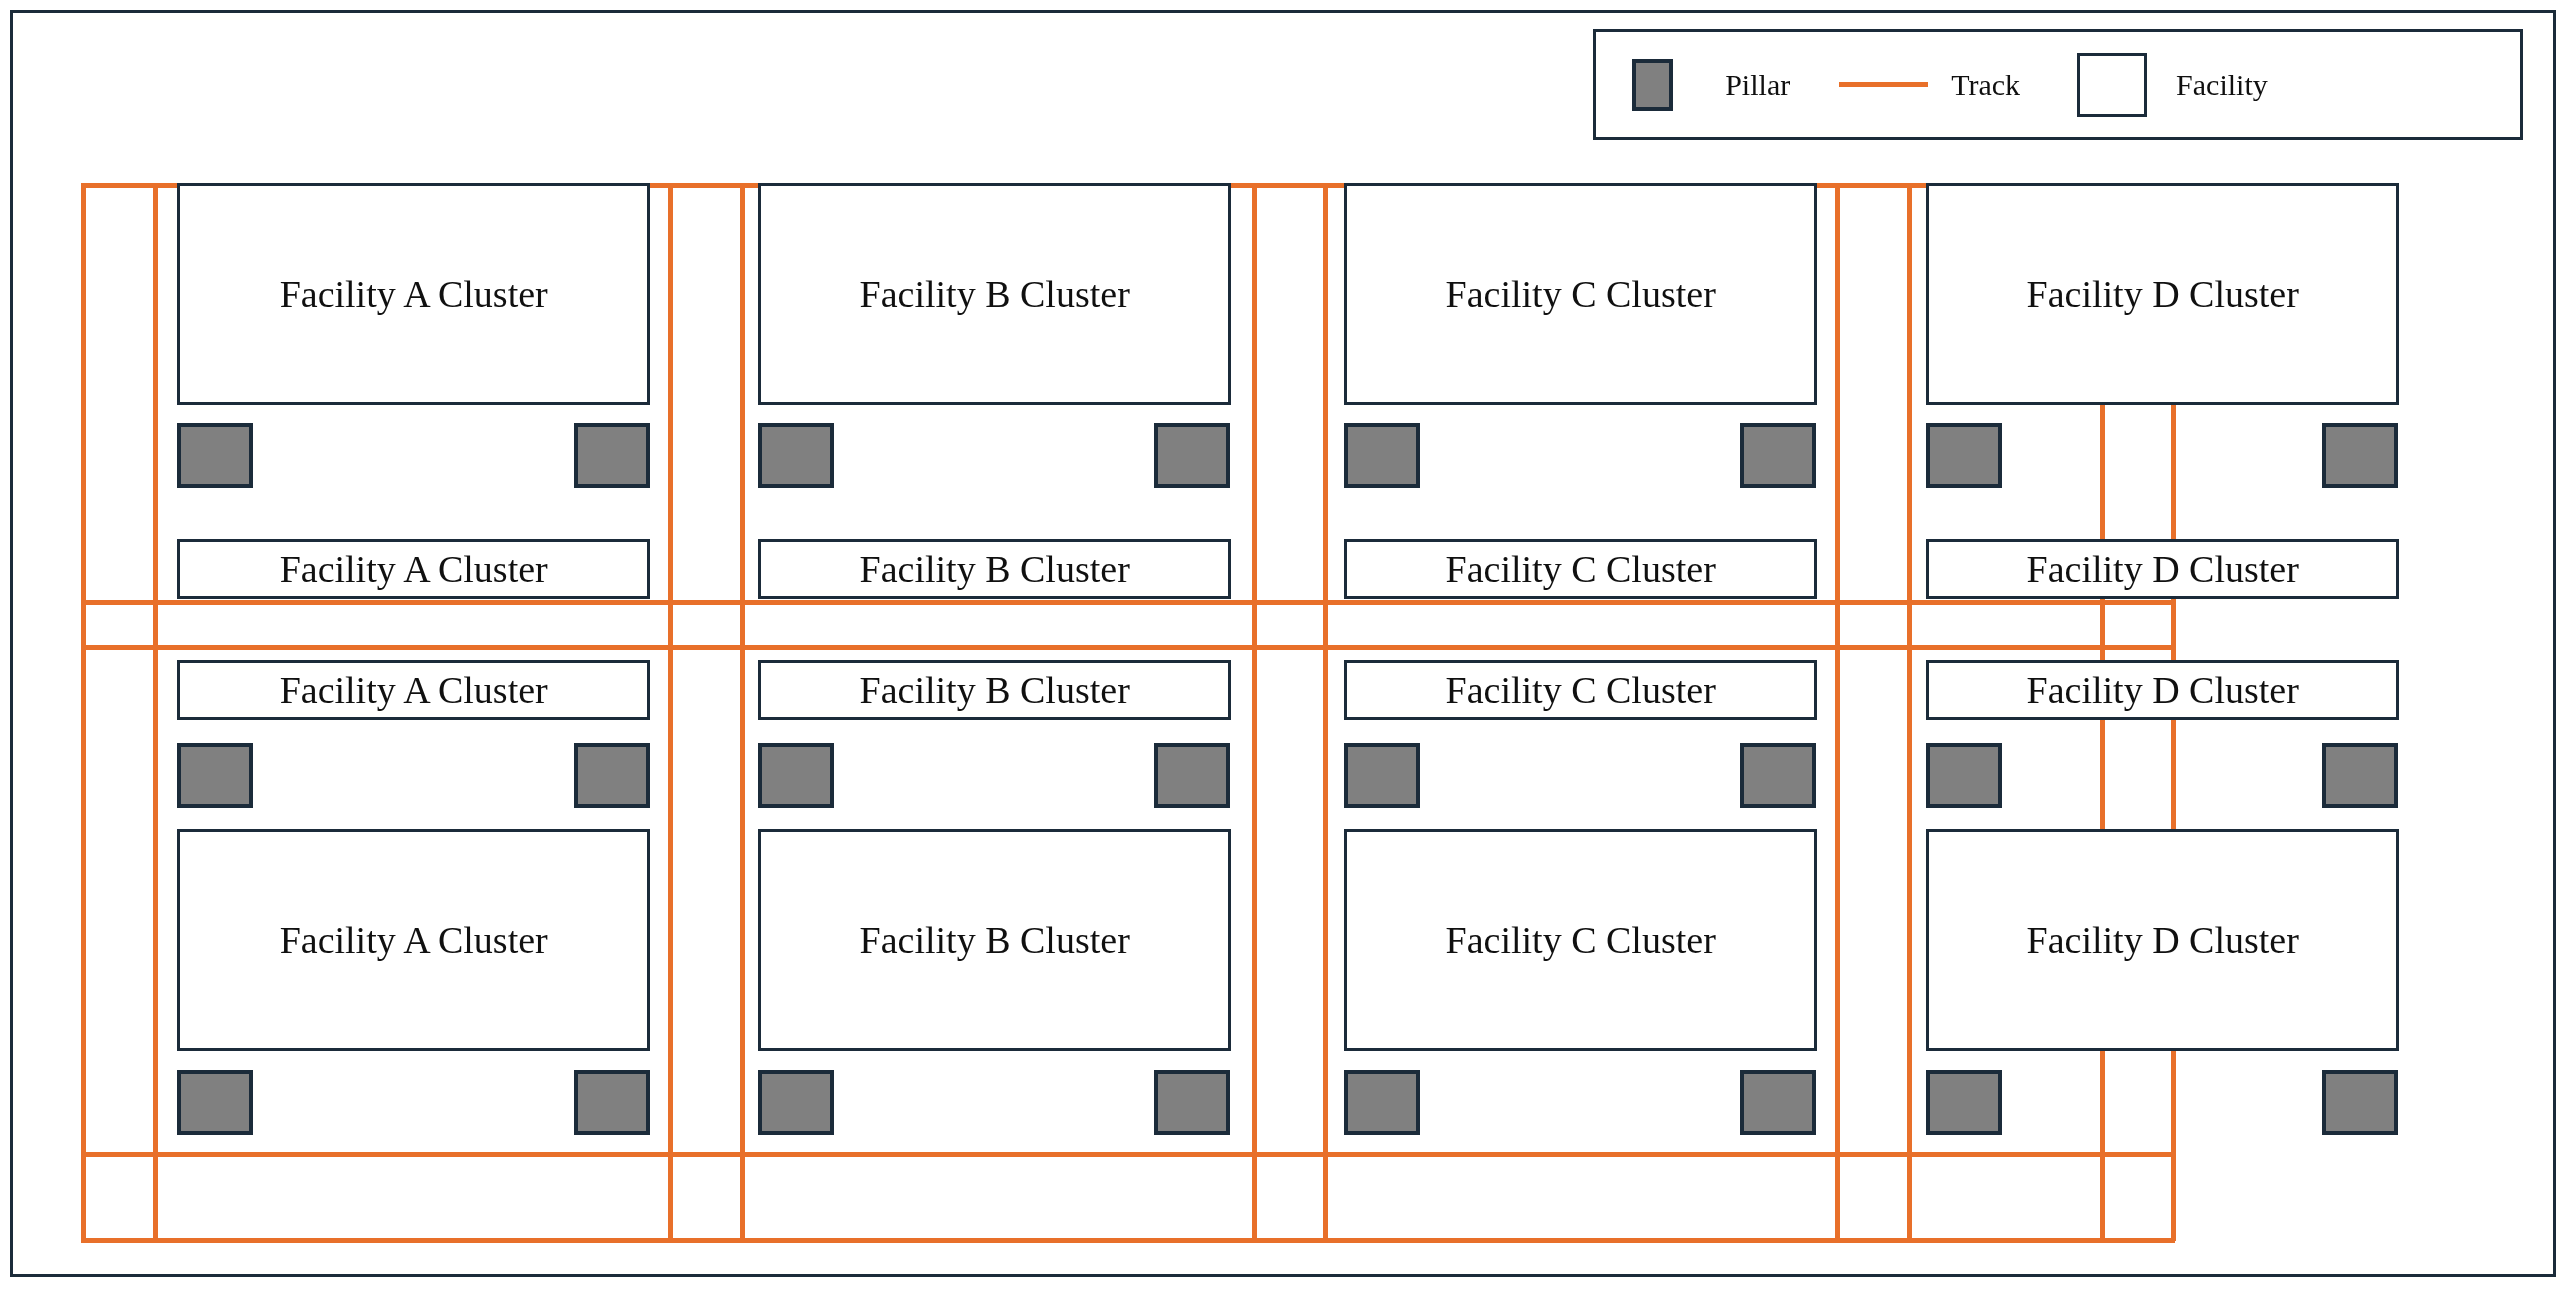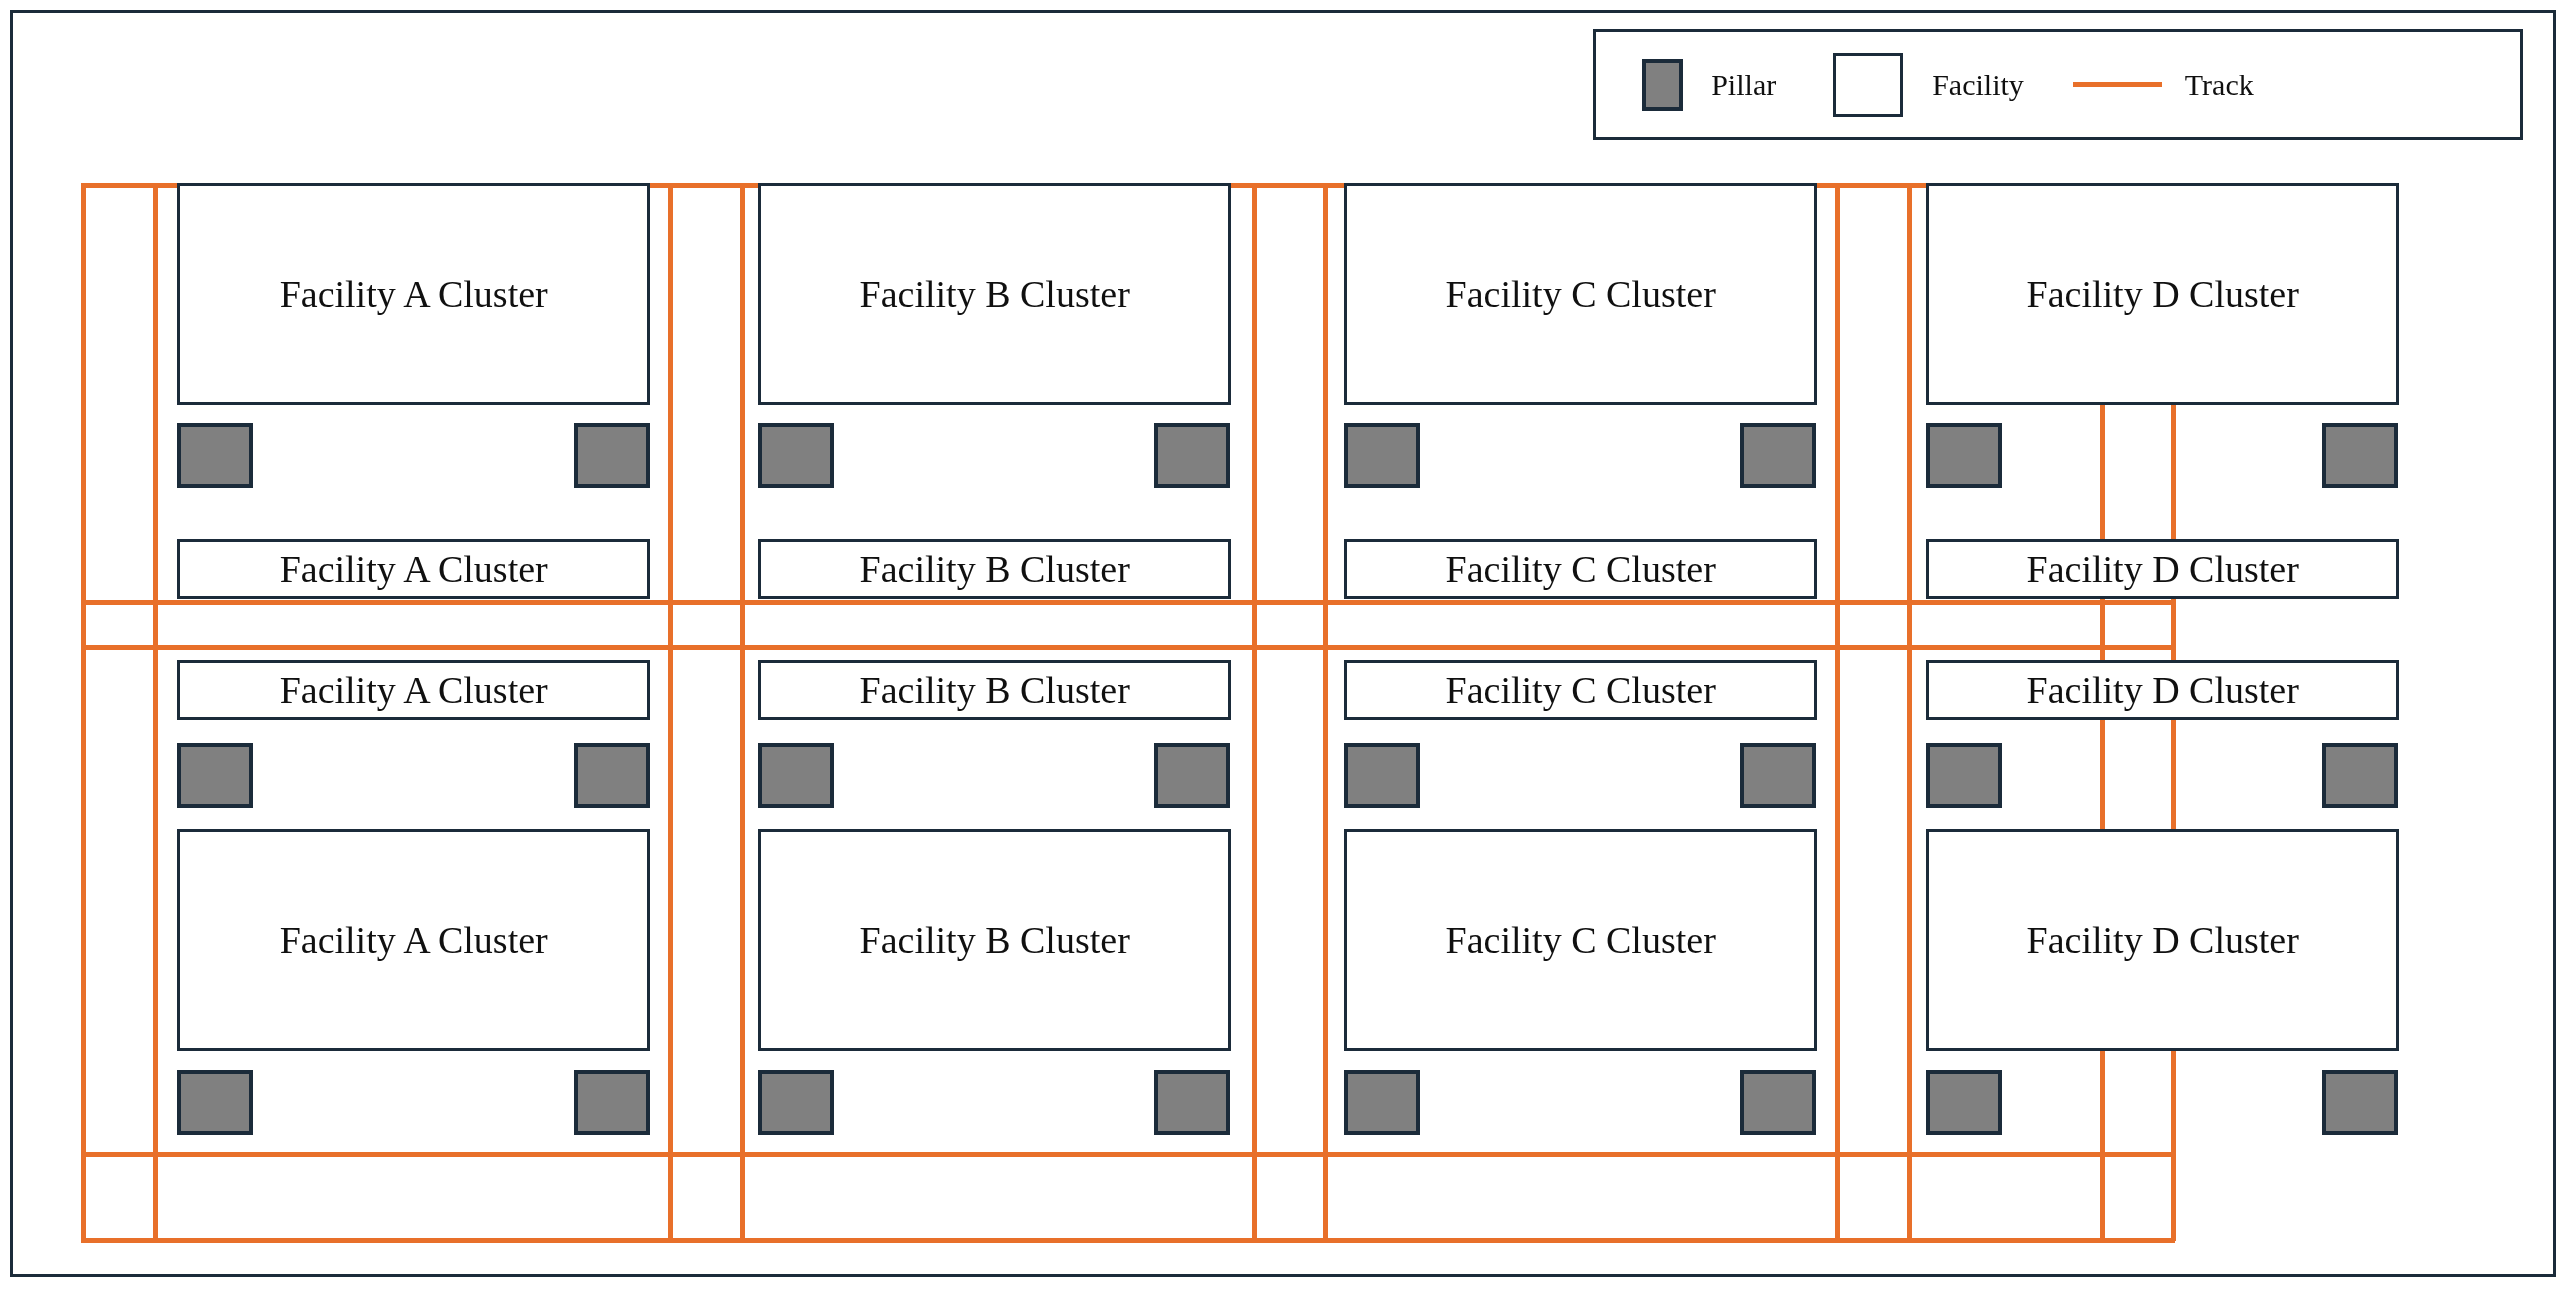--- a/index.html
+++ b/index.html
@@ -152,29 +152,29 @@
         <div class="pillar" style="left: 561px; top: 1057px; width: 76px; height: 65px;"></div>
         <div class="pillar" style="left: 745px; top: 1057px; width: 76px; height: 65px;"></div>
         <div class="pillar" style="left: 1141px; top: 1057px; width: 76px; height: 65px;"></div>
         <div class="pillar" style="left: 1331px; top: 1057px; width: 76px; height: 65px;"></div>
         <div class="pillar" style="left: 1727px; top: 1057px; width: 76px; height: 65px;"></div>
         <div class="pillar" style="left: 1913px; top: 1057px; width: 76px; height: 65px;"></div>
         <div class="pillar" style="left: 2309px; top: 1057px; width: 76px; height: 65px;"></div>
       </div>
 
     <div class="legend-box">
-      <div class="legend-entry" style="margin-left:46px;">
+      <div class="legend-entry" style="margin-left:36px;gap:24px;">
         <span class="sw-pillar"></span>
         <span class="legend-label" style="margin-left:28px;">Pillar</span>
+      </div>
+      <div class="legend-entry" style="margin-left:49px;">
+        <span class="sw-track"></span>
+        <span class="legend-label" style="margin-left:23px;">Track</span>
       </div>
       <div class="legend-entry" style="margin-left:57px;">
         <span class="sw-facility"></span>
         <span class="legend-label" style="margin-left:29px;">Facility</span>
-      </div>
-      <div class="legend-entry" style="margin-left:49px;">
-        <span class="sw-track"></span>
-        <span class="legend-label" style="margin-left:23px;">Track</span>
       </div>
     </div>
 
   </div>
 </div>
 
 
 </body></html>

